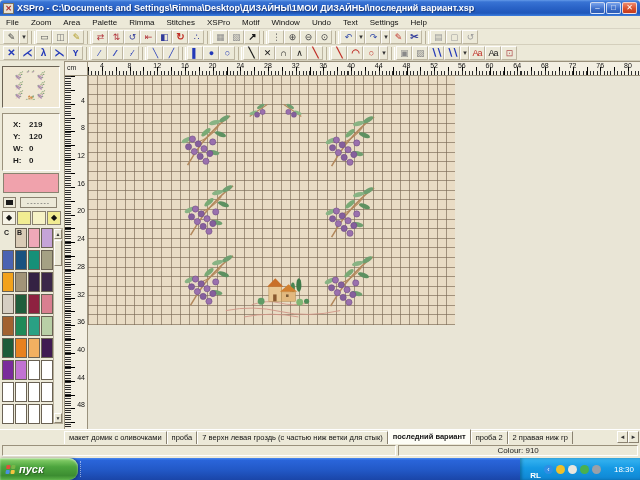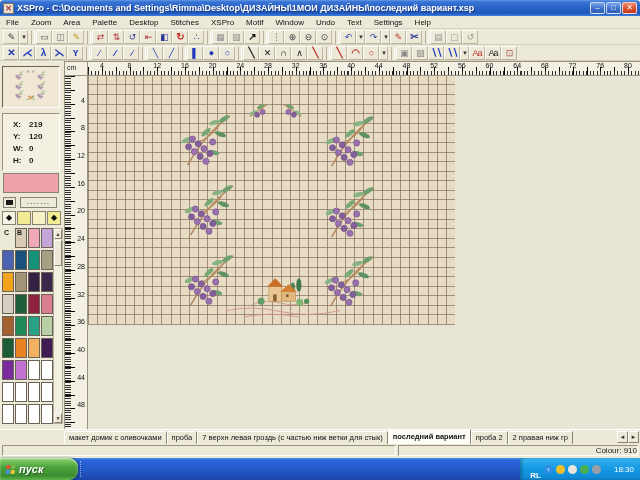--- a/index.html
+++ b/index.html
@@ -107,21 +107,21 @@
   .tab.active { background:#fdfdf6; font-weight:bold; height:15px; line-height:14px; }
   .tab-scroll { position:absolute; right:1px; bottom:1px; display:flex; }
   .tab-arrow { width:11px; height:12px; background:#ece9d8; border:1px solid; border-color:#fff #8a8270 #8a8270 #fff;
     font-size:6px; line-height:11px; text-align:center; color:#333; }
 
   
   .statusbar { position:absolute; left:0; top:444px; width:640px; height:14px; background:#ece9d8;
     display:flex; gap:2px; padding:1px 2px; }
   .status-cell { height:11px; border:1px solid; border-color:#9a917c #fff #fff #9a917c; font-size:8px;
     line-height:10px; color:#222; text-align:center; }
-  .status-cell.c1 { flex:1.65; } .status-cell.c2 { flex:1;text-align:right; }
+  .status-cell.c1 { flex:1.65; } .status-cell.c2 { flex:1; }
 
   
   .taskbar { position:absolute; left:0; top:458px; width:640px; height:22px;
     background:linear-gradient(180deg,#4a8af0 0%,#2a65da 10%,#2258c6 55%,#1a45a8 100%); display:flex; align-items:center; }
   .start-btn { width:78px; height:22px; border-radius:0 9px 9px 0; flex:none;
     background:linear-gradient(180deg,#8ed56f 0%,#4da53e 40%,#3c8d31 80%,#5cb349 100%);
     box-shadow:inset 0 1px 2px rgba(255,255,255,.6), 1px 0 3px rgba(0,0,0,.4);
     display:flex; align-items:center; padding-left:6px; gap:4px; color:#fff; font-weight:bold; font-style:italic; font-size:11px;
     text-shadow:1px 1px 1px #2a5c20; }
   .xp-flag { width:9px; height:9px; display:grid; grid-template-columns:4px 4px; gap:1px; transform:skewX(-8deg); flex:none; }
@@ -208,21 +208,21 @@
   <div class="winbtn">□</div>
   <div class="winbtn close">✕</div>
 </div>
 
 <div class="menubar">
 
 <span class="menu-item">File</span>
     <span class="menu-item">Zoom</span>
     <span class="menu-item">Area</span>
     <span class="menu-item">Palette</span>
-    <span class="menu-item">Desktop</span>
+    <span class="menu-item">Rimma</span>
     <span class="menu-item">Stitches</span>
     <span class="menu-item">XSPro</span>
     <span class="menu-item">Motif</span>
     <span class="menu-item">Window</span>
     <span class="menu-item">Undo</span>
     <span class="menu-item">Text</span>
     <span class="menu-item">Settings</span>
     <span class="menu-item">Help</span>
   </div>
 

